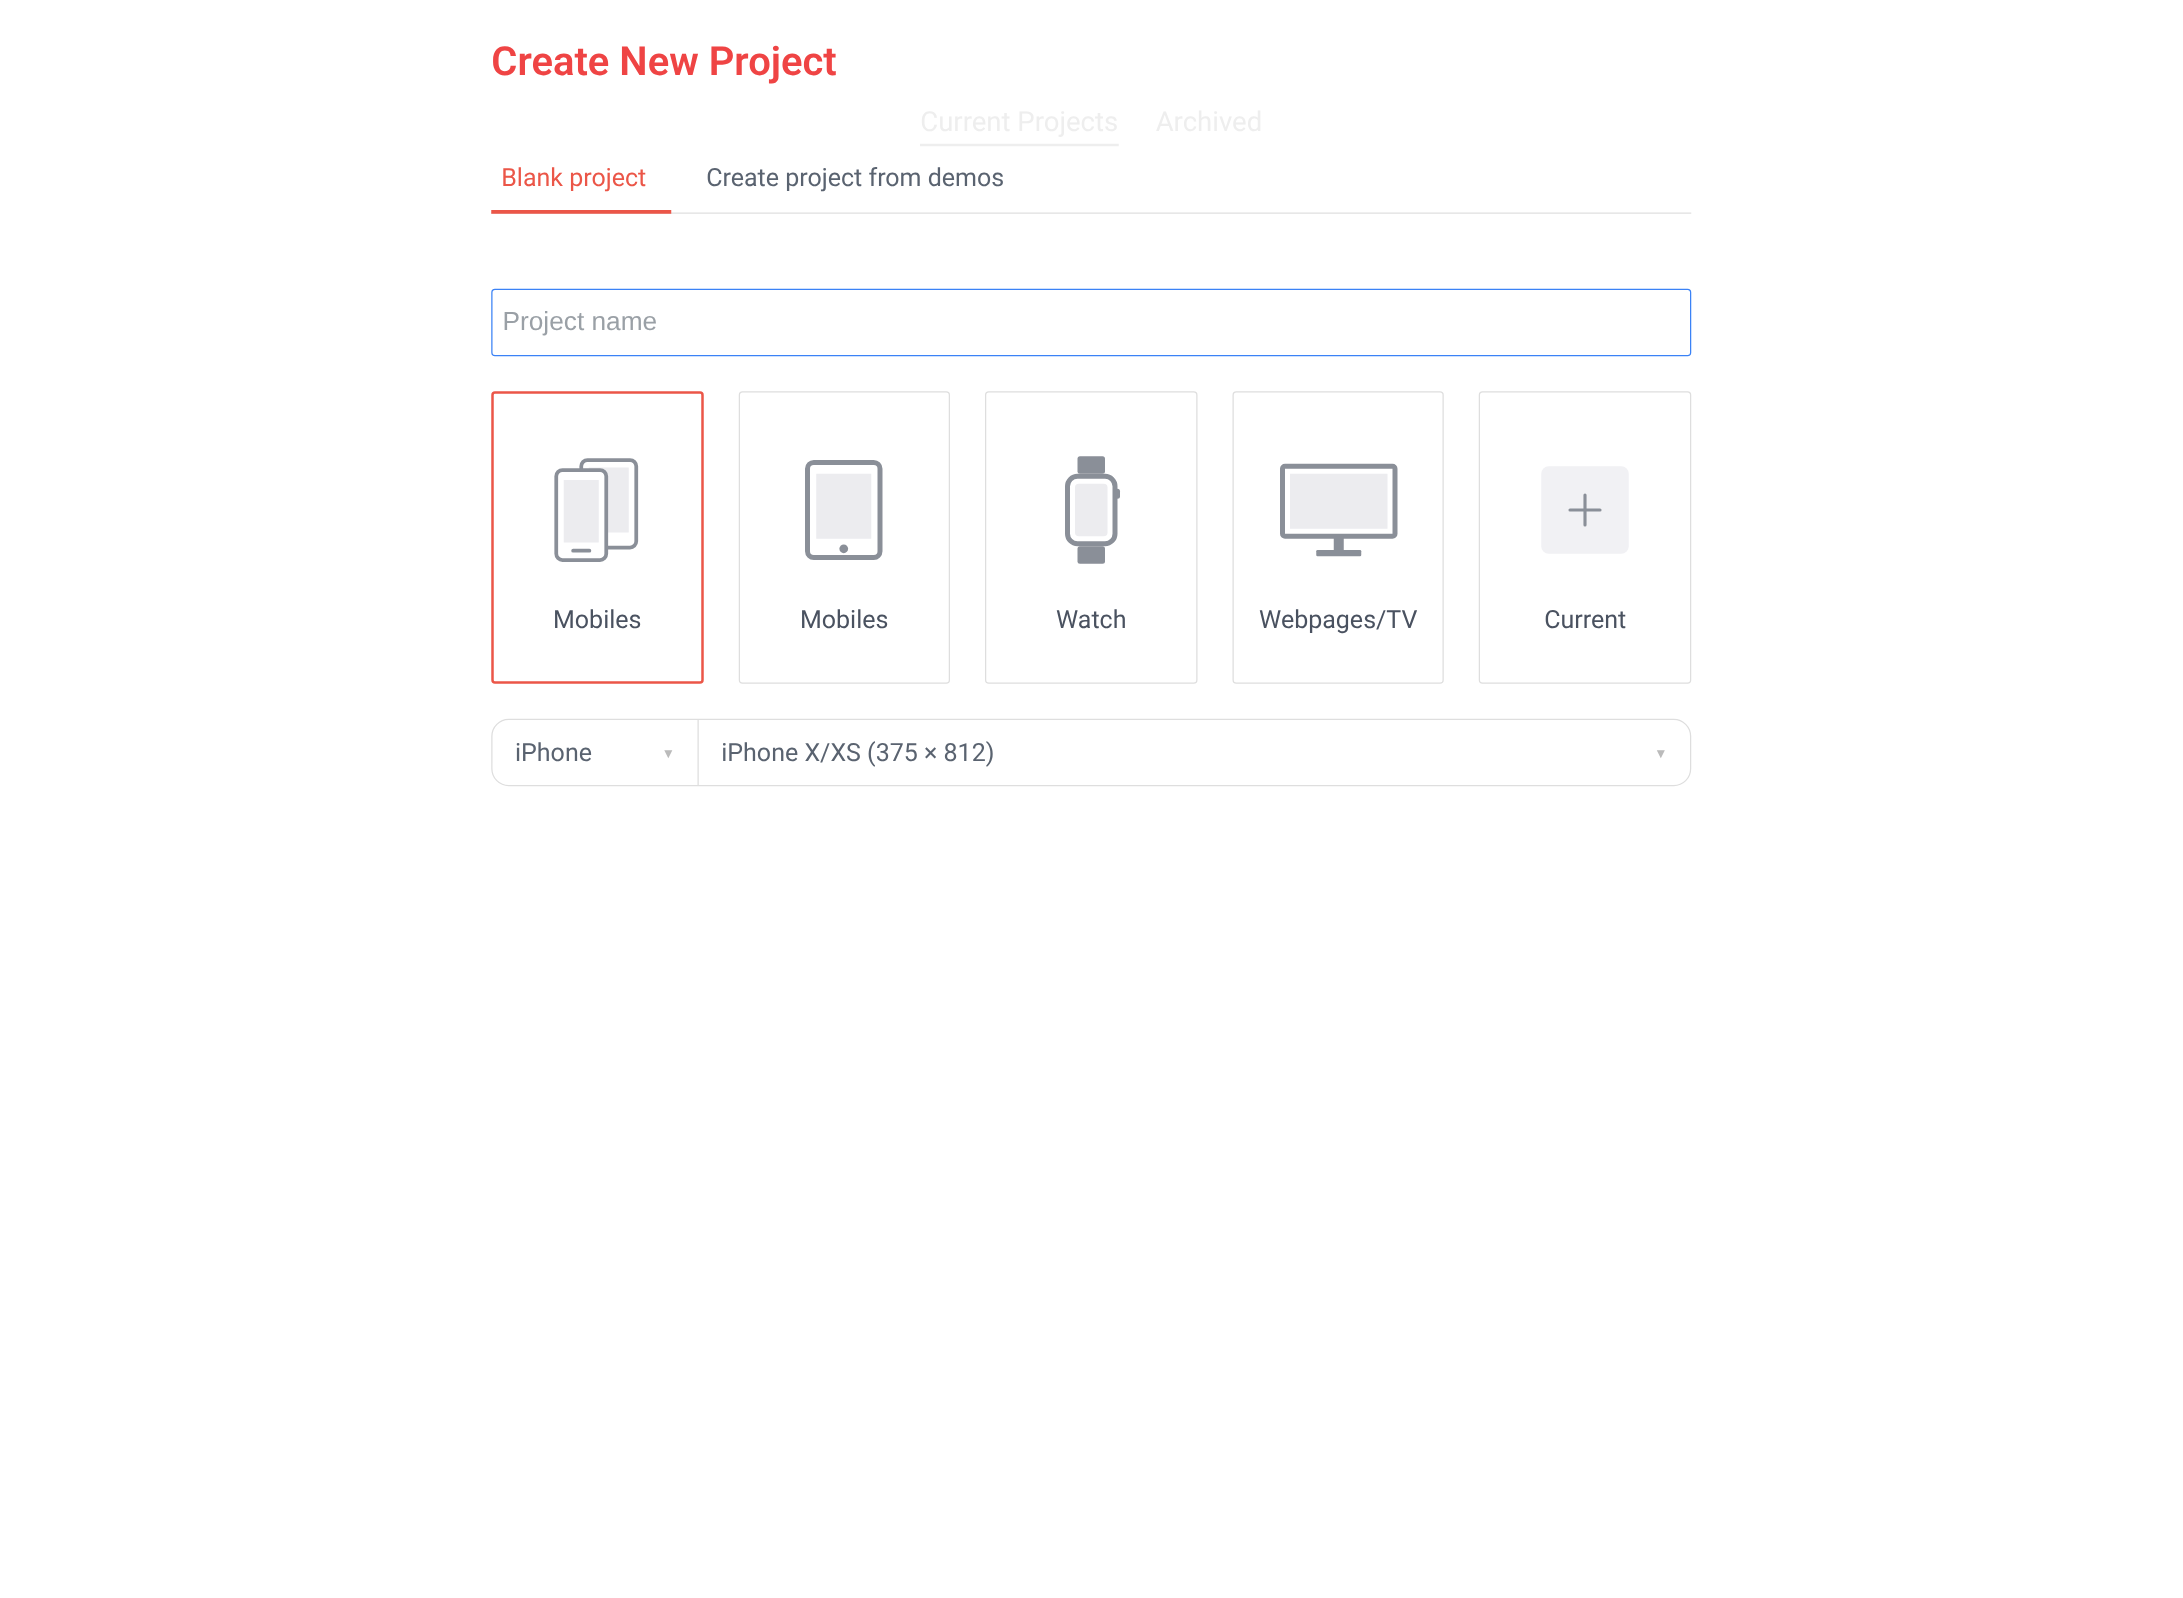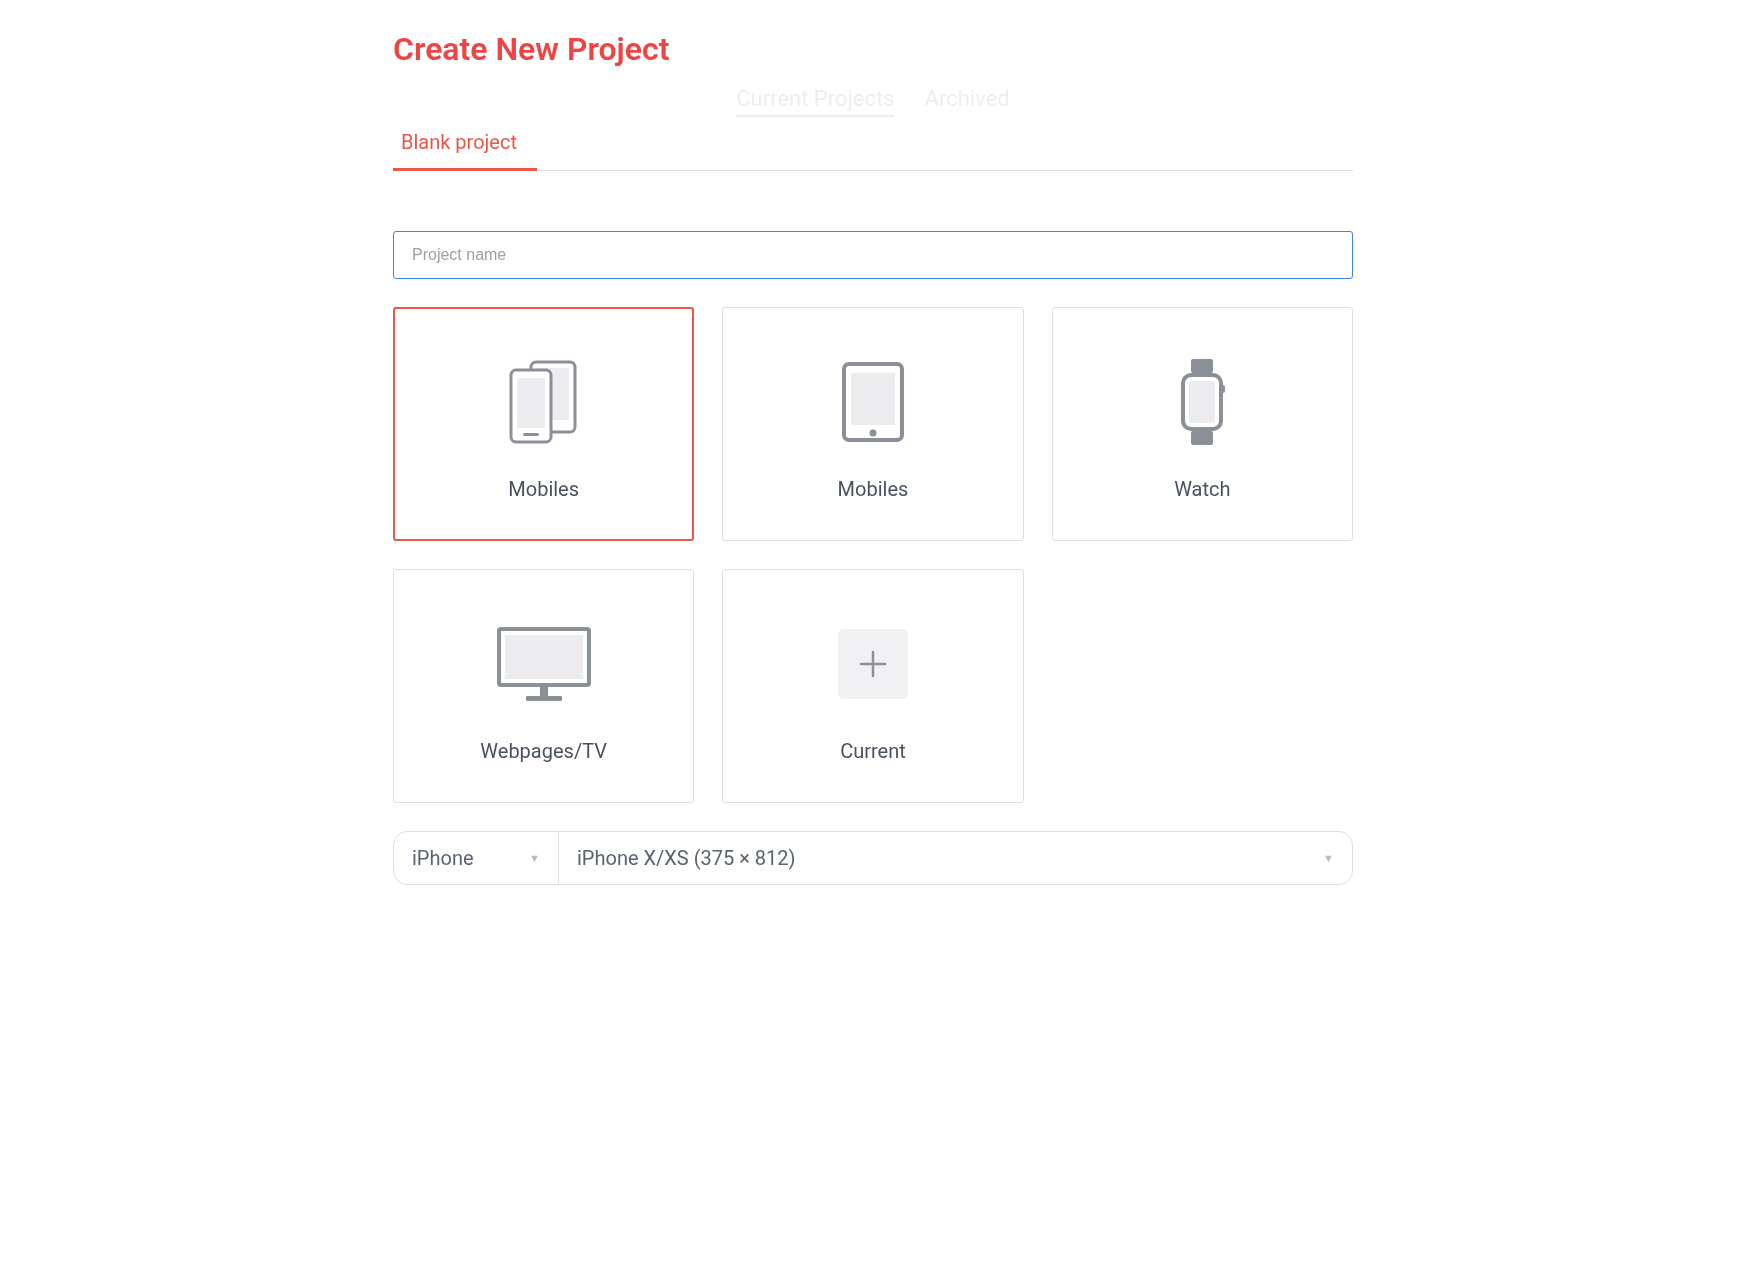--- a/index.html
+++ b/index.html
@@ -57,34 +57,34 @@
       cursor: pointer;
       border-bottom: 3px solid transparent;
       margin-bottom: -1px;
     }
     .tab.active {
       color: #eb5648;
       border-bottom-color: #eb5648;
     }
     .project-name-input {
       width: 100%;
-      font-size: 16px;
-      padding: 14px 18px;
+      font-size: 21px;
+      padding: 14px 8px;
       border: 1.5px solid #3b82f6;
       border-radius: 3px;
       outline: none;
       color: #333;
       margin-bottom: 28px;
     }
     .project-name-input::placeholder {
       color: #9aa0a6;
     }
     .device-grid {
       display: grid;
-      grid-template-columns: repeat(3, 1fr);
+      grid-template-columns: repeat(5, 1fr);
       gap: 28px;
       margin-bottom: 28px;
     }
     .device-card {
       border: 1px solid #dedede;
       border-radius: 3px;
       height: 234px;
       display: flex;
       flex-direction: column;
       align-items: center;
@@ -152,20 +152,21 @@
 
   <div class="ghost-tabs">
     <div class="ghost-tabs-inner">
       <span class="ghost-tab-active">Current Projects</span>
       <span>Archived</span>
     </div>
   </div>
 
   <div class="tabs">
     <div class="tab active">Blank project</div>
+    <div class="tab">Create project from demos</div>
   </div>
 
   <input type="text" class="project-name-input" placeholder="Project name" style="">
 
   <div class="device-grid">
 
     <div class="device-card selected">
       <div class="device-icon">
         <svg width="74" height="84" viewBox="0 0 74 84">
           <rect x="24" y="2" width="44" height="70" rx="5" fill="none" stroke="#8a8f98" stroke-width="3"></rect>

